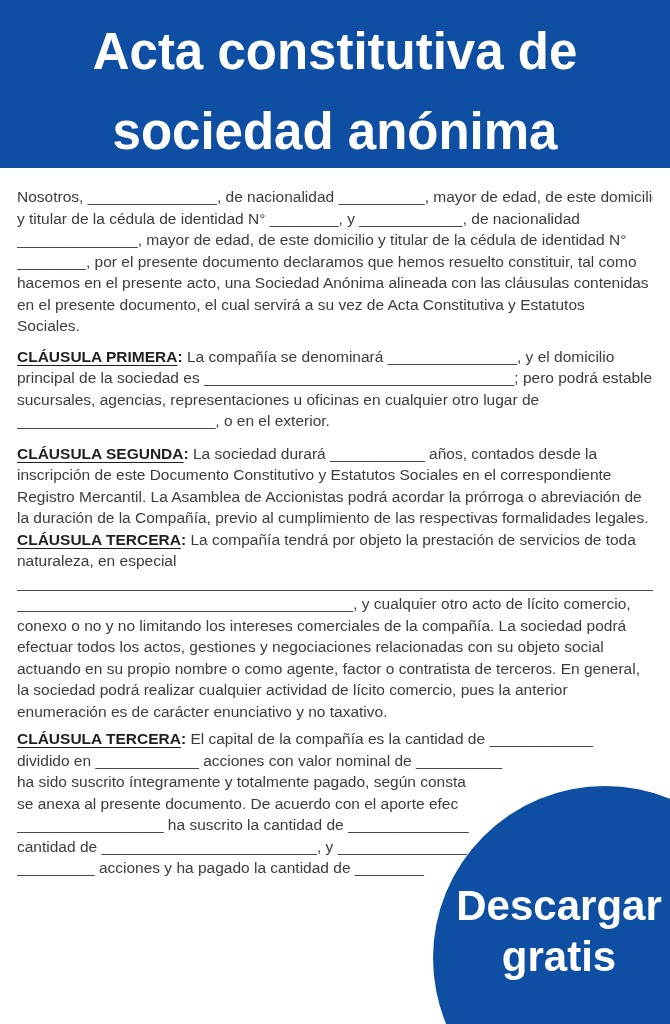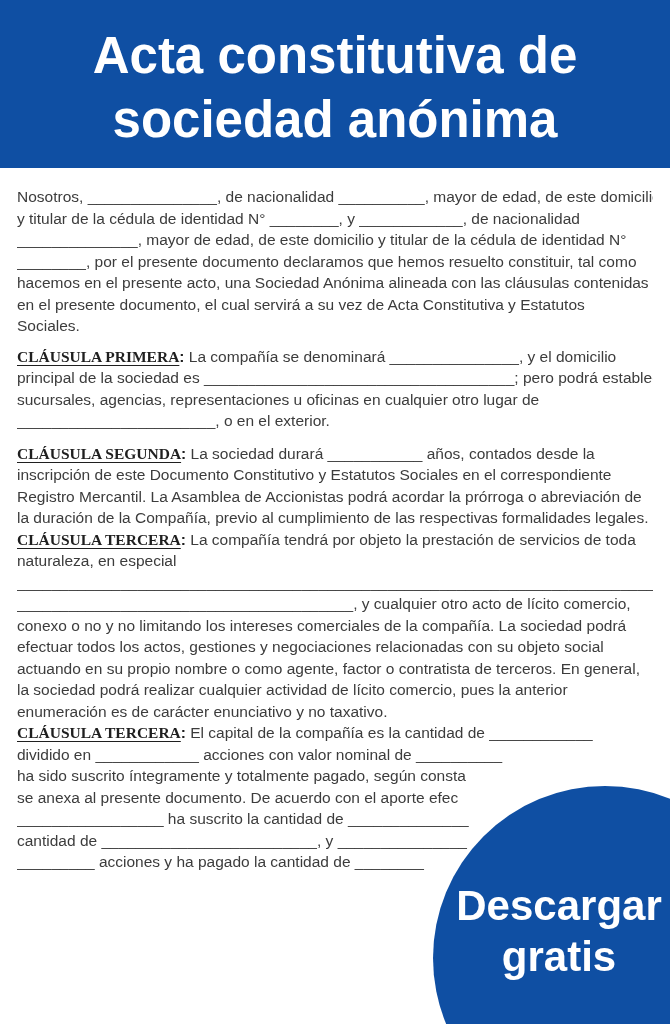--- a/index.html
+++ b/index.html
@@ -11,24 +11,24 @@
     font-family:"Liberation Sans","DejaVu Sans",sans-serif;
   }
   .header{
     position:absolute;left:0;top:0;
     width:670px;height:168px;
     background:#0f4fa3;
     color:#ffffff;
     text-align:center;
   }
   .header .title{
-    padding-top:24px;
+    padding-top:12px;
     font-size:51px;
     font-weight:700;
-    line-height:64px;
+    line-height:80px;
     white-space:pre;
     letter-spacing:0px;
   }
   .doc{
     position:absolute;left:17px;top:186px;
     width:636px;
     color:#3c3c3c;
     font-size:15.5px;
     line-height:21.5px;
   }
@@ -43,26 +43,25 @@
     font-weight:700;
     color:#1f1f1f;
     white-space:pre;
   }
   .heading.capital{margin-bottom:16px;}
   .clause-label{
     font-weight:700;
     color:#1f1f1f;
     text-decoration:underline;
     text-underline-offset:3px;
-    font-family:Liberation Serif, serif;
   }
   .clause-colon{font-weight:700;color:#1f1f1f;}
   .clause.c1{margin-bottom:11px;}
   .clause.c2{}
-  .clause.c3{}
+  .clause.c3{margin-bottom:6px;}
   .badge-circle{
     position:absolute;
     left:433px;top:786px;
     width:344px;height:344px;
     border-radius:50%;
     background:#0f4fa3;
     z-index:5;
   }
   .badge-text{
     position:absolute;

